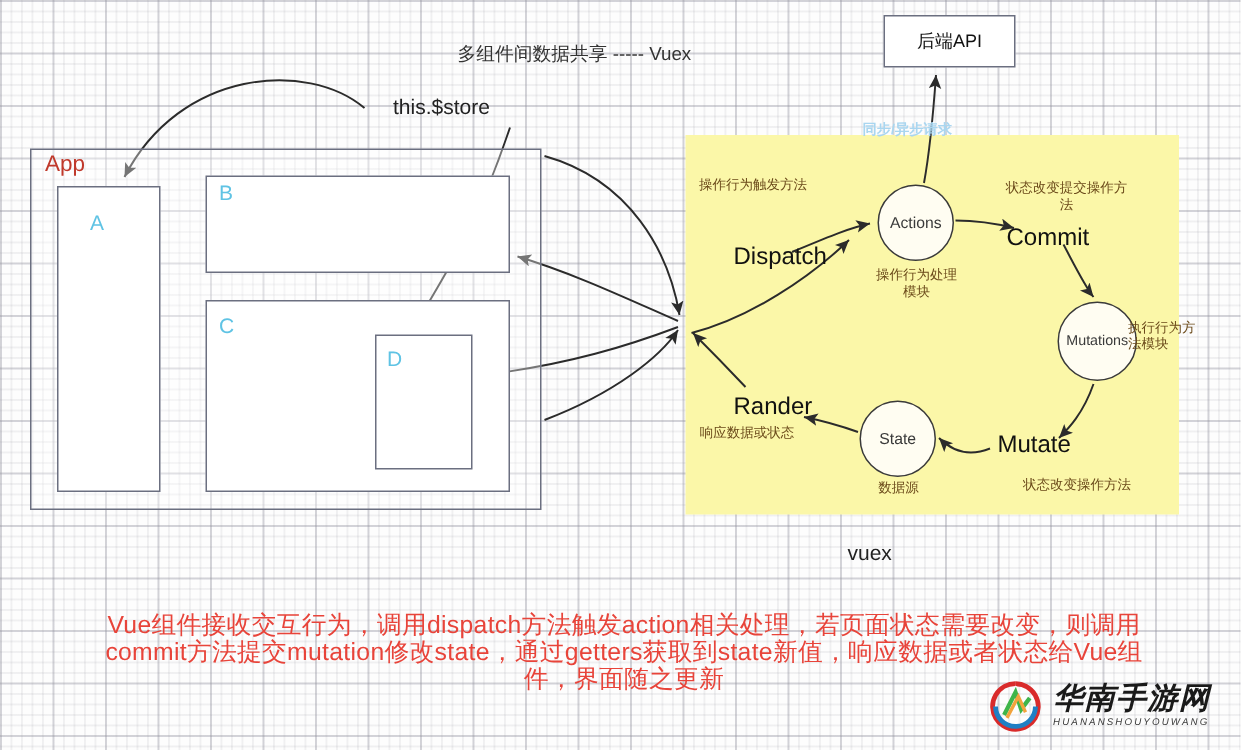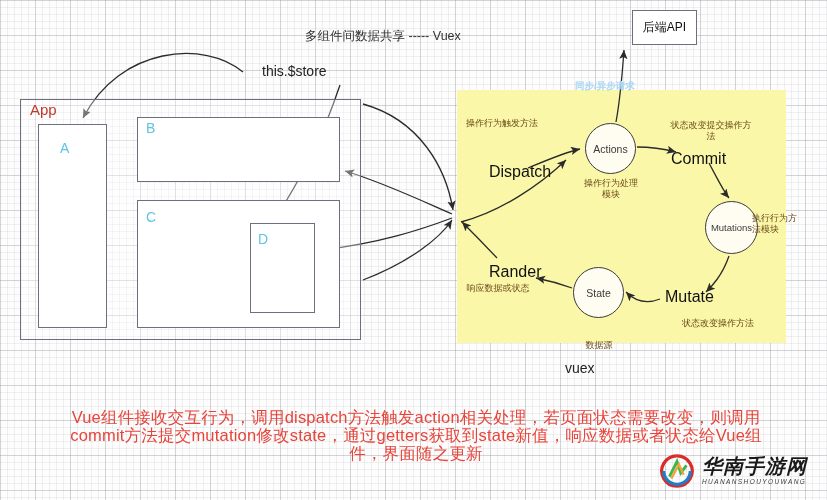--- a/index.html
+++ b/index.html
@@ -30,21 +30,21 @@
     background:#fbf7a8;
   }
 
   
   .box{border:1.4px solid #6b6f80;background:transparent;box-sizing:border-box;}
   #app-box{left:20px;top:99px;width:341px;height:241px;background:rgba(255,255,255,.35);}
   #box-a{left:38px;top:124px;width:69px;height:204px;background:#fff;}
   #box-b{left:137px;top:117px;width:203px;height:65px;background:#fff;}
   #box-c{left:137px;top:200px;width:203px;height:128px;background:#fff;}
   #box-d{left:250px;top:223px;width:65px;height:90px;background:#fff;}
-  #api-box{left:589px;top:10px;width:65px;height:35px;background:#fff;display:flex;align-items:center;justify-content:center;margin-left:43px;}
+  #api-box{left:589px;top:10px;width:88px;height:35px;background:#fff;display:flex;align-items:center;justify-content:center;}
 
   
   .circle{
     border:1.5px solid #3a3a3a;border-radius:50%;background:#fffdf2;
     display:flex;align-items:center;justify-content:center;
     font-size:10.5px;color:#3a3a3a;box-sizing:border-box;
   }
   #c-actions{left:585px;top:123px;width:51px;height:51px;}
   #c-mutations{left:705px;top:201px;width:53px;height:53px;font-size:9.5px;}
   #c-state{left:573px;top:267px;width:51px;height:51px;}
@@ -65,21 +65,21 @@
   #t-dispatch{left:489px;top:163px;}
   #t-commit{left:671px;top:150px;}
   #t-rander{left:489px;top:263px;}
   #t-mutate{left:665px;top:288px;}
 
   #cn-dispatch{left:463px;top:118px;width:78px;}
   #cn-actions{left:581px;top:178px;width:60px;}
   #cn-commit{left:668px;top:120px;width:86px;}
   #cn-mutations{left:752px;top:213px;width:46px;text-align:left;}
   #cn-rander{left:466px;top:283px;width:64px;}
-  #cn-state{left:569px;top:320px;width:60px;margin-top:20px;}
+  #cn-state{left:569px;top:320px;width:60px;}
   #cn-mutate{left:658px;top:318px;width:120px;}
 
   
   #bottom-text{
     left:63px;top:408px;width:706px;
     font-size:16.5px;color:#e8443a;line-height:18px;text-align:center;
     letter-spacing:.2px;
   }
 
   

